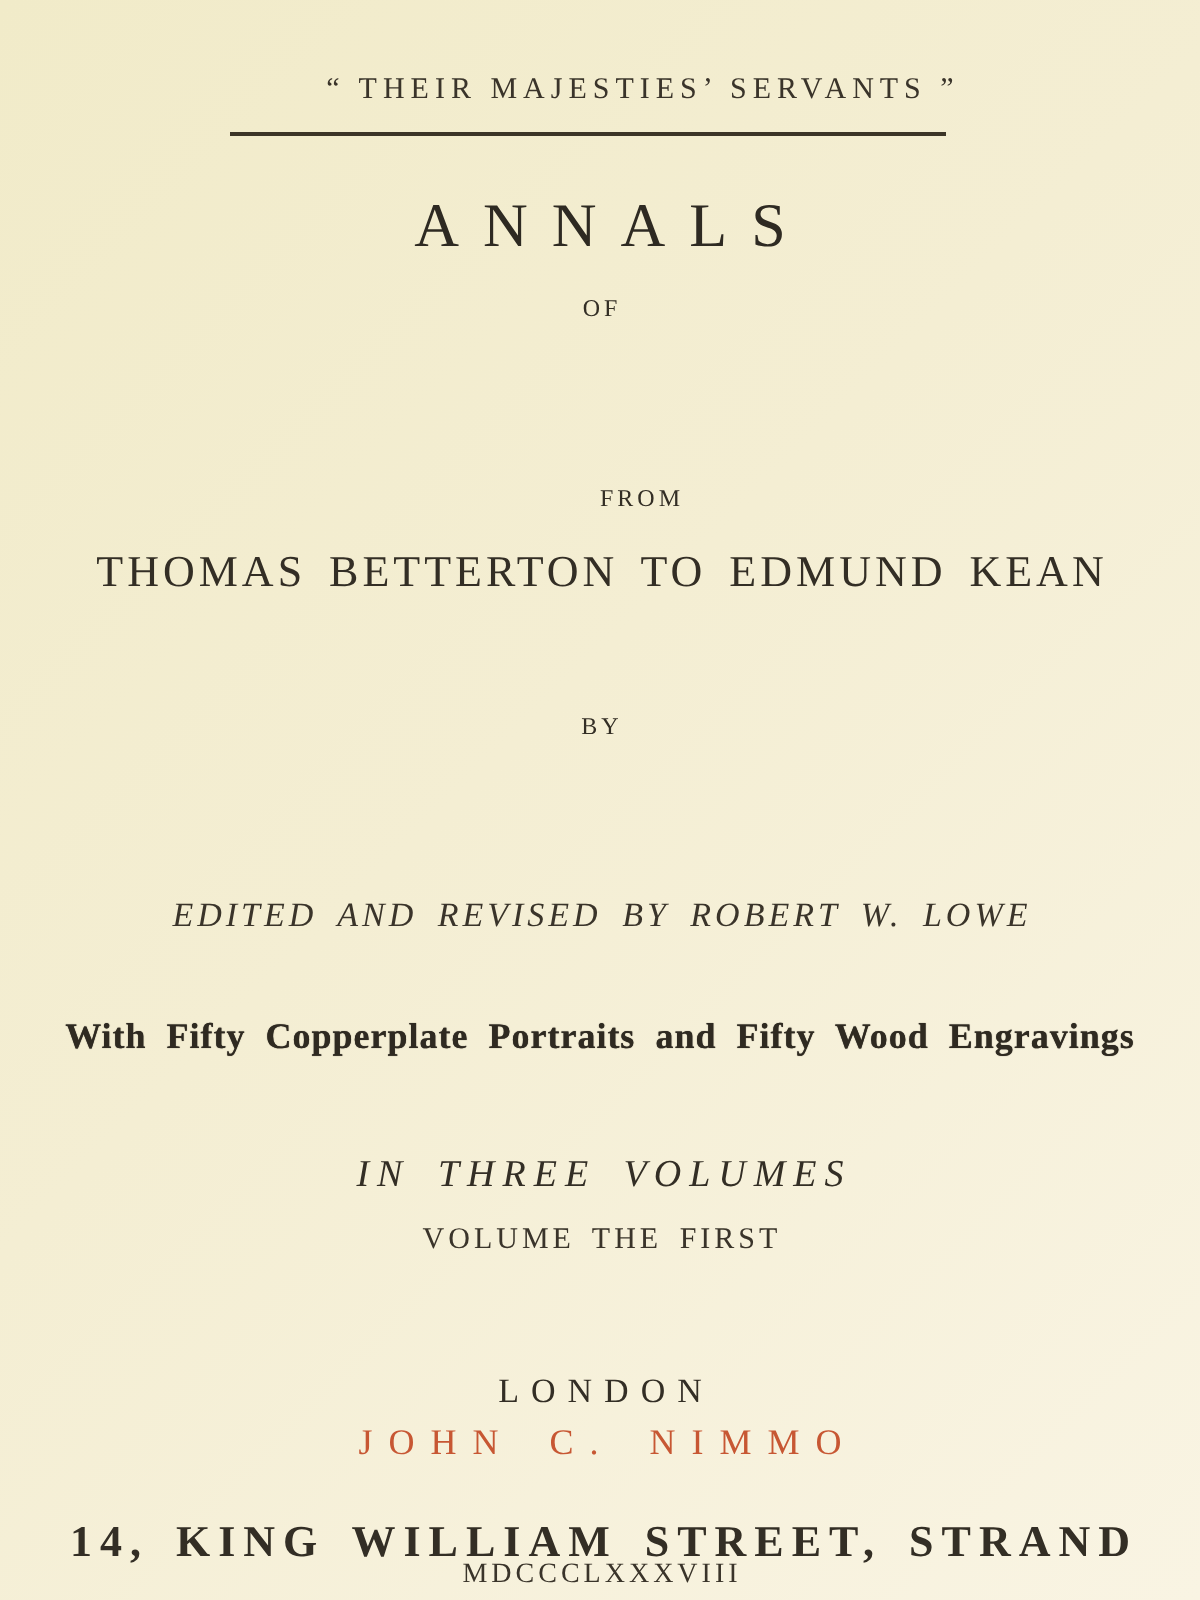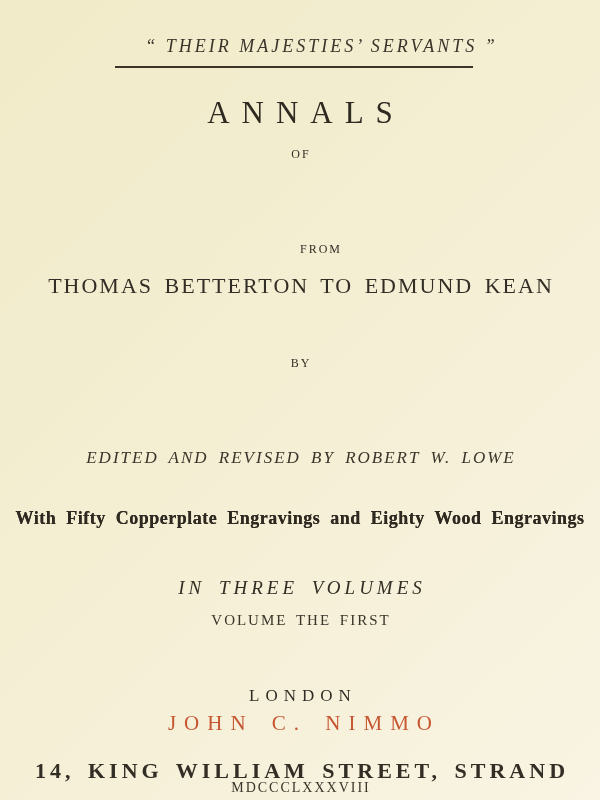--- a/index.html
+++ b/index.html
@@ -18,22 +18,21 @@
   .line {
     position: absolute;
     left: 0;
     right: 0;
     text-align: center;
     white-space: nowrap;
     line-height: 1.2;
   }
   .half-title {
     top: 36px;
-    font-style: italic;
-    font-size: 18px;
+    font-size: 15px;
     letter-spacing: 3px;
     text-indent: 3px;
     color: #3a342a;
     margin-left: 40px;
   }
   .rule {
     position: absolute;
     top: 66px;
     left: 115px;
     width: 358px;
@@ -123,21 +122,21 @@
     color: #3a342a;
   }
   .city {
     top: 686px;
     font-size: 17px;
     letter-spacing: 6px;
     text-indent: 6px;
   }
   .publisher {
     top: 711px;
-    font-size: 21px;
+    font-size: 18px;
     letter-spacing: 8px;
     text-indent: 8px;
     word-spacing: 5px;
     color: #c75733;
   }
   .address {
     top: 758px;
     font-size: 22px;
     letter-spacing: 4px;
     text-indent: 4px;
@@ -169,21 +168,21 @@
 
   <div class="line from-word">FROM</div>
 
   <div class="line subtitle">THOMAS BETTERTON TO EDMUND KEAN</div>
 
   <div class="line by-word">BY</div>
 
 
   <div class="line editor">EDITED AND REVISED BY ROBERT W. LOWE</div>
 
-  <div class="line illustrations">With Fifty Copperplate Engravings and Eighty Wood Engravings</div>
+  <div class="line illustrations">With Fifty Copperplate Portraits and Fifty Wood Engravings</div>
 
   <div class="line volumes">IN THREE VOLUMES</div>
 
   <div class="line volume-first">VOLUME THE FIRST</div>
 
   <div class="line city">LONDON</div>
 
   <div class="line publisher">JOHN C. NIMMO</div>
 
   <div class="line address">14, KING WILLIAM STREET, STRAND</div>

